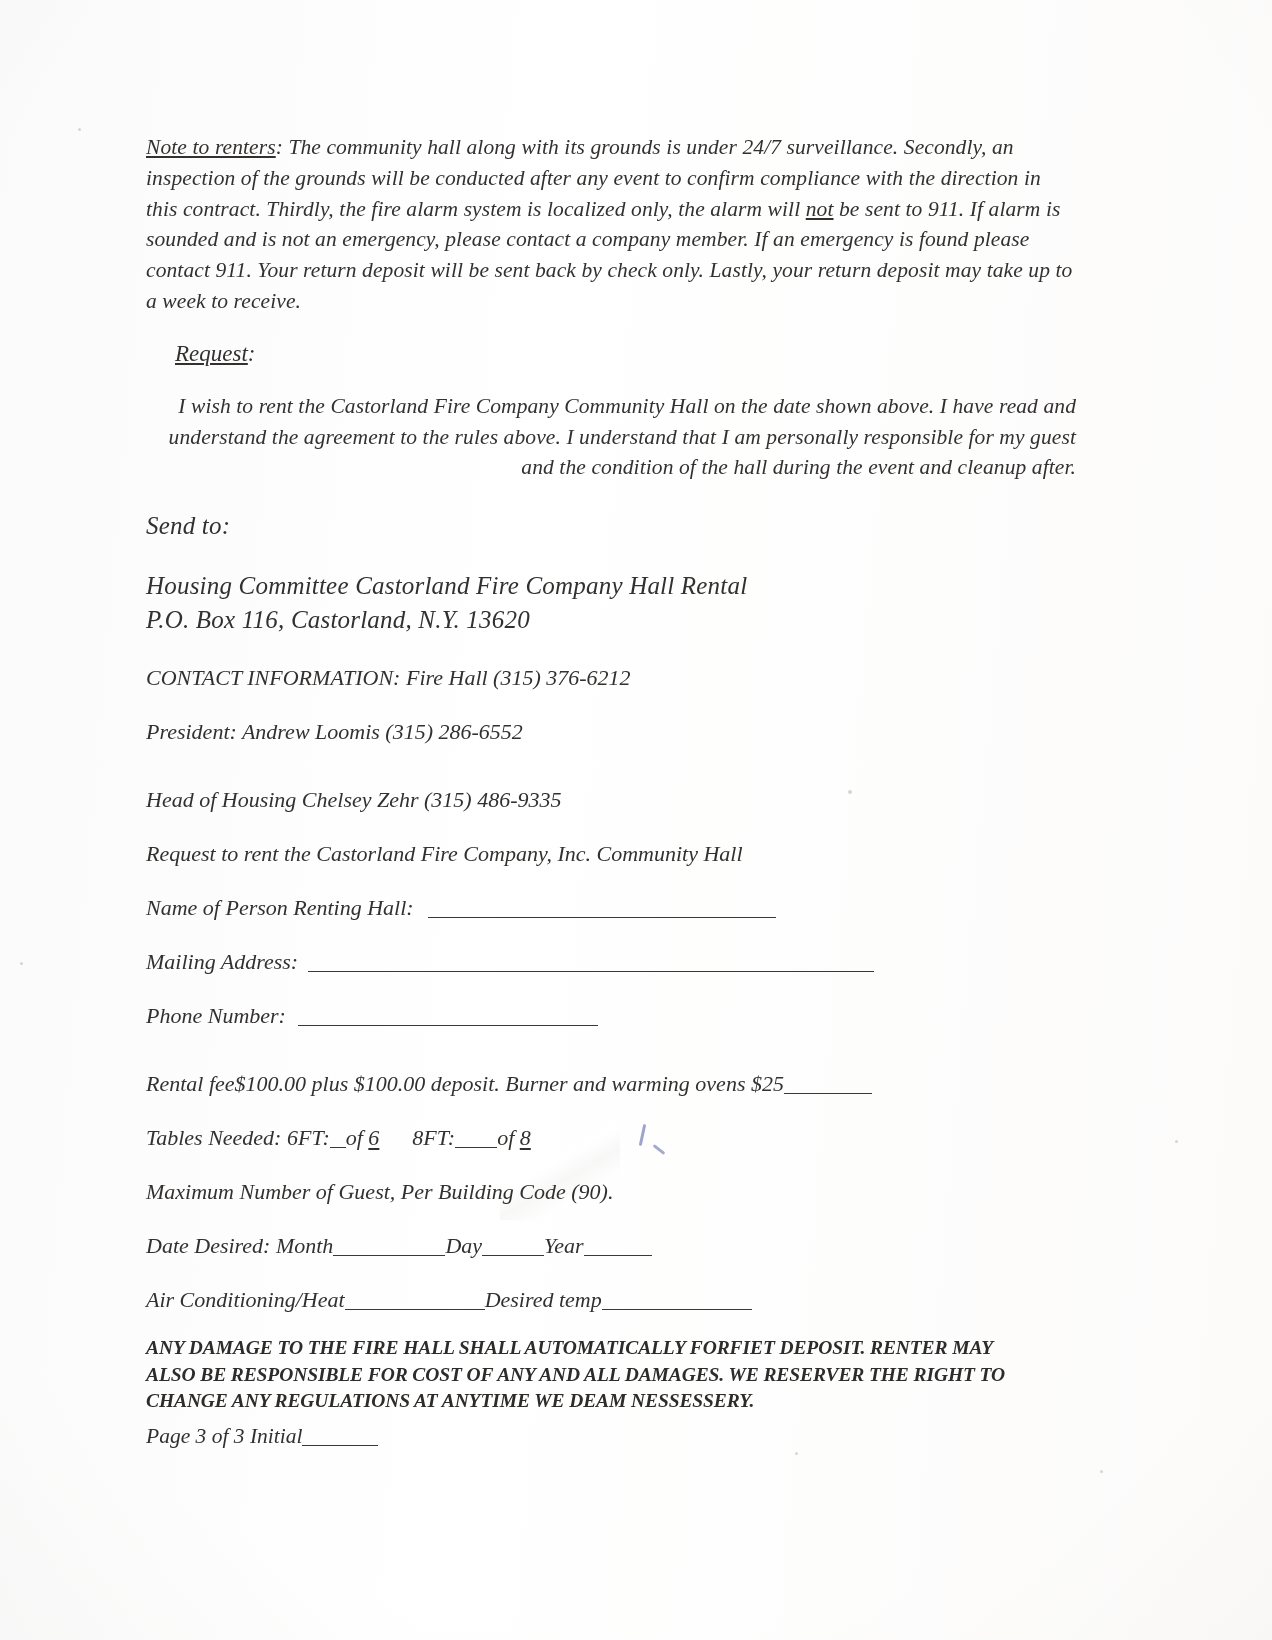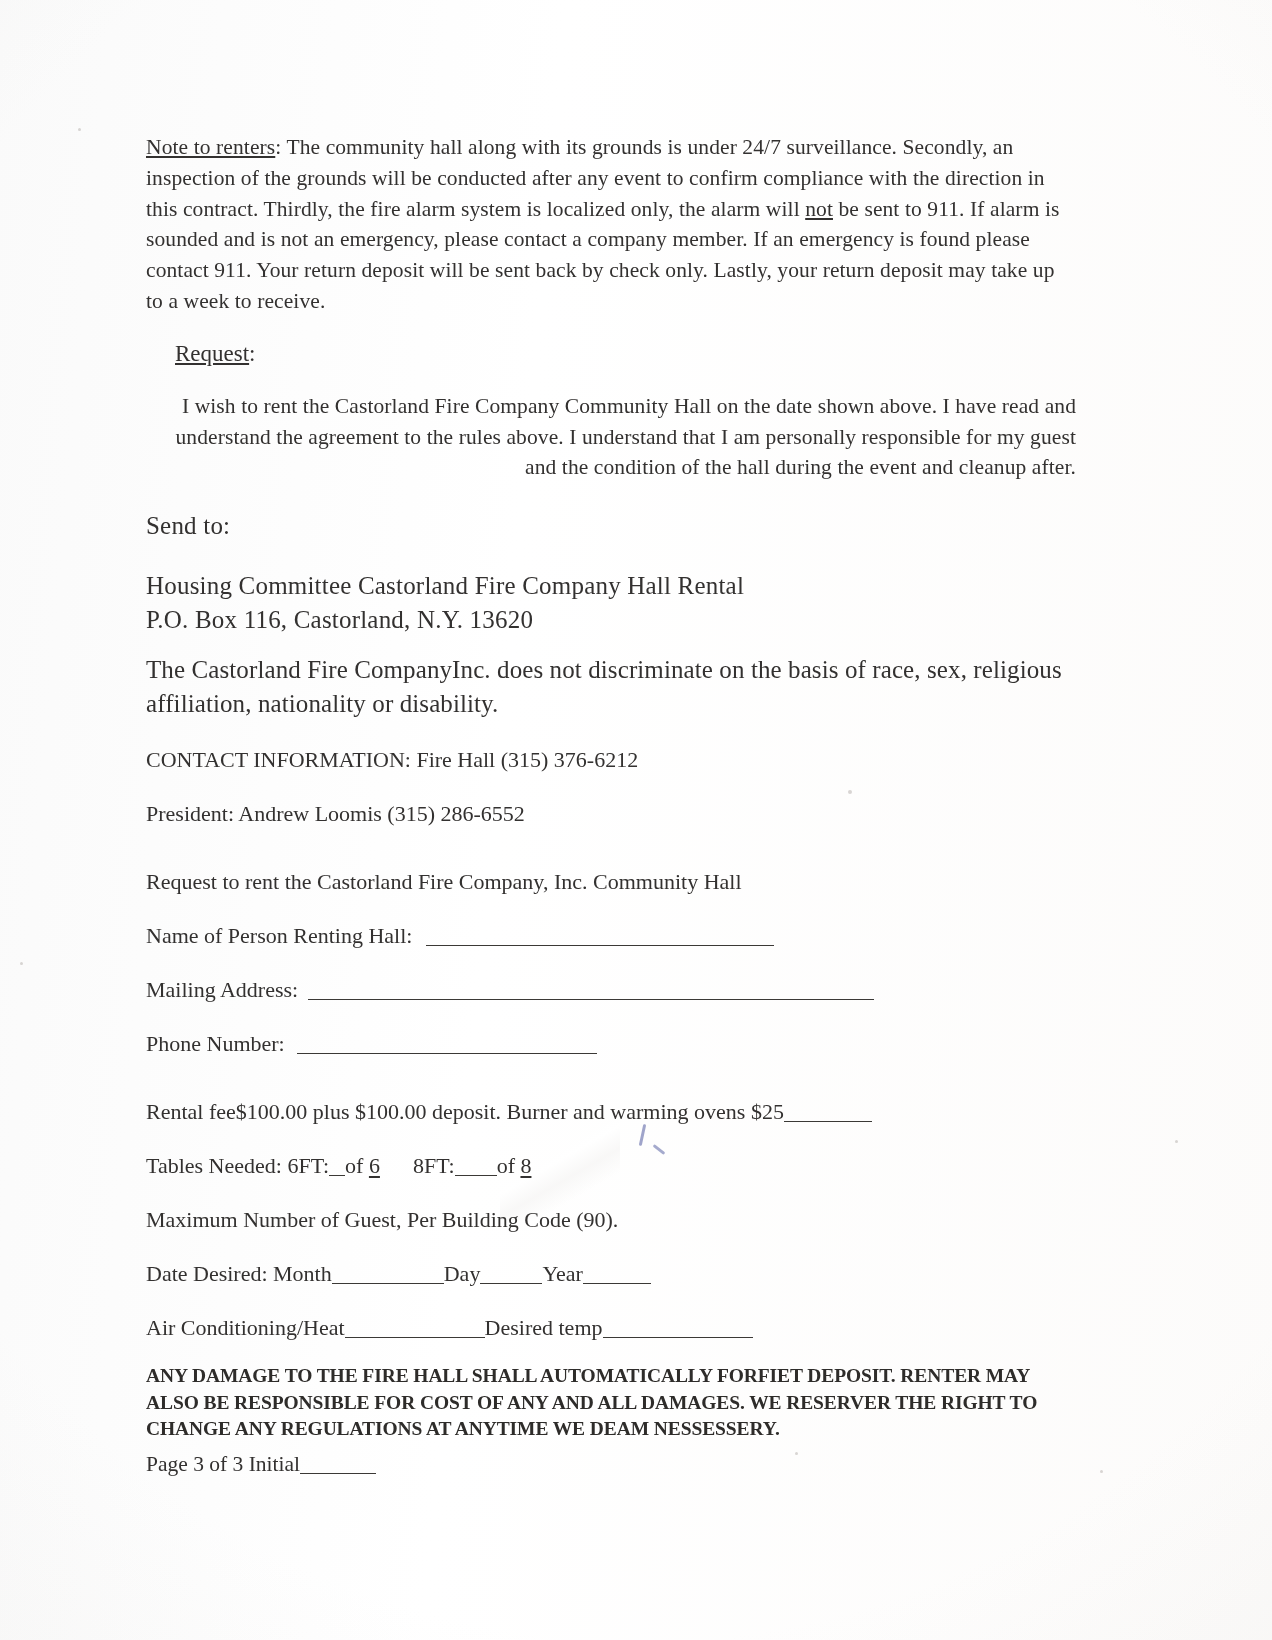--- a/index.html
+++ b/index.html
@@ -10,20 +10,21 @@
   body {
     font-family: "Liberation Serif", "DejaVu Serif", serif;
     color: #2b2b2b;
   }
   .page {
     position: relative;
     width: 1272px;
     height: 1640px;
     background: #14b8a6;
     overflow: hidden;
+    font-style: italic;
   }
   
   .scan-tint {
     position: absolute;
     inset: 0;
     background:
       radial-gradient(ellipse 120% 100% at 50% 45%, rgba(255,255,255,0) 55%, rgba(232,230,228,0.55) 100%),
       linear-gradient(95deg, rgba(250,250,250,1) 0%, rgba(255,255,255,1) 40%, rgba(252,251,250,1) 100%);
     pointer-events: none;
   }
@@ -64,21 +65,21 @@
     text-align: right;
   }
   .big {
     font-size: 25px;
     line-height: 34px;
     color: #333130;
     letter-spacing: .2px;
   }
   .mb-send { margin-bottom: 26px; }
   .mb-hc { }
-  .mb-po { margin-bottom: 16px; }
+  .mb-po { margin-bottom: 26px; }
   .para-nondiscrim {
     font-size: 25px;
     line-height: 34px;
     margin-bottom: 24px;
     color: #333130;
     letter-spacing: .1px;
   }
   .row {
     font-size: 22px;
     line-height: 30px;
@@ -178,26 +179,26 @@
     <p class="heading-req"><span class="u">Request</span><span>:</span></p>
 
     <p class="body-text para-request">I wish to rent the Castorland Fire Company Community Hall on the date shown above. I have read and understand the agreement to the rules above. I understand that I am personally responsible for my guest and the condition of the hall during the event and cleanup after.</p>
 
     <p class="big mb-send">Send to:</p>
 
     <p class="big mb-hc">Housing Committee Castorland Fire Company Hall Rental</p>
 
     <p class="big mb-po">P.O. Box 116, Castorland, N.Y. 13620</p>
 
-    <p class="para-nondiscrim">The Castorland Fire CompanyInc. does not discriminate on the basis of race, sex, religious affiliation, nationality or disability.</p>
 
     <p class="row">CONTACT INFORMATION: Fire Hall (315) 376-6212</p>
 
     <p class="row gap-lg">President: Andrew Loomis (315) 286-6552</p>
 
+    <p class="row">Head of Housing Chelsey Zehr (315) 486-9335</p>
 
     <p class="row">Request to rent the Castorland Fire Company, Inc. Community Hall</p>
 
     <p class="row"><span>Name of Person Renting Hall:</span><span class="blank w-name"></span></p>
 
     <p class="row"><span>Mailing Address:</span><span class="blank w-mail"></span></p>
 
     <p class="row gap-lg"><span>Phone Number:</span><span class="blank w-phone"></span></p>
 
     <p class="row"><span>Rental fee$100.00 plus $100.00 deposit. Burner and warming ovens $25</span><span class="blank w-oven"></span></p>

